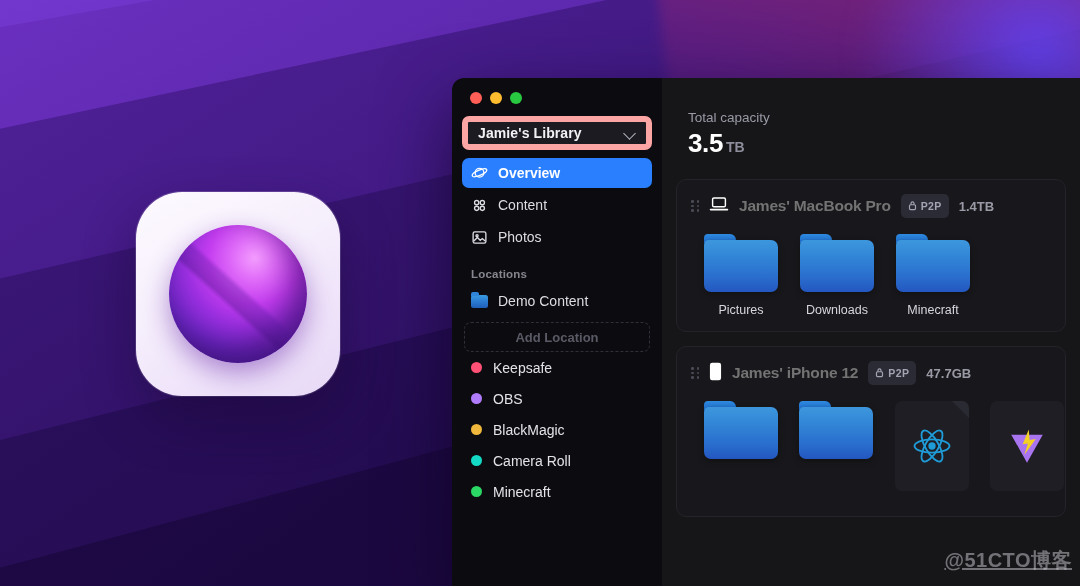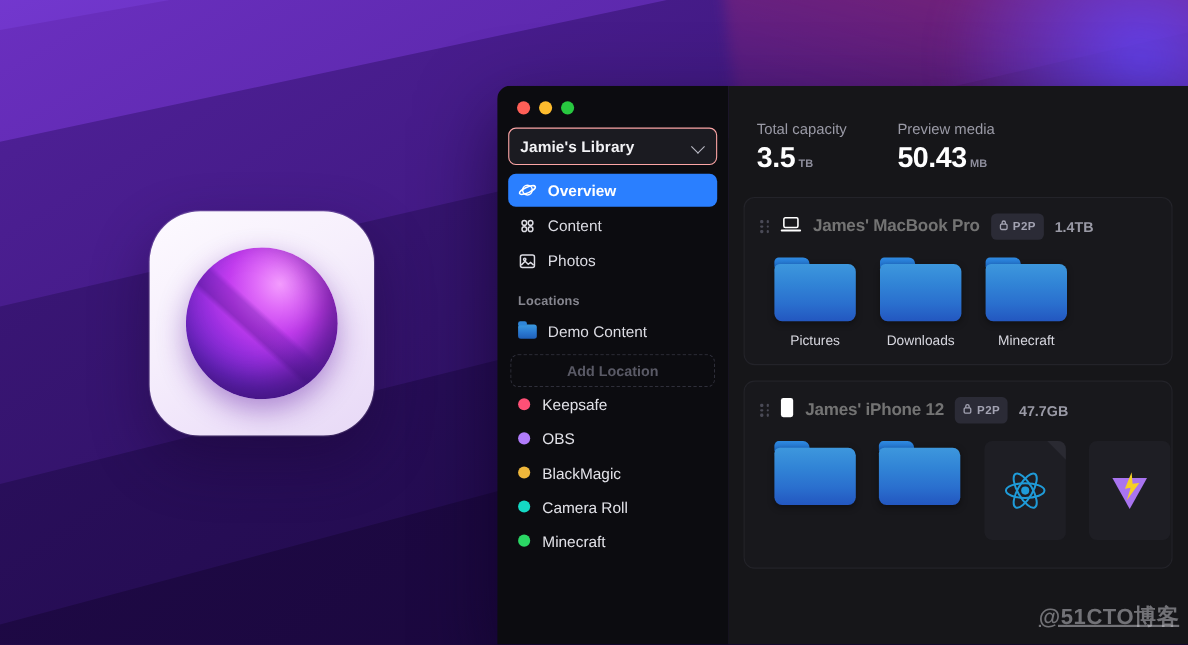--- a/index.html
+++ b/index.html
@@ -101,21 +101,21 @@
   #sidebar {
     width:210px; flex:0 0 210px; background:#0c0c10; height:100%;
     padding:0 10px; position:relative;
   }
   #traffic { display:flex; gap:8px; padding:14px 6px 10px 8px; }
   .dot { width:12px; height:12px; border-radius:50%; }
   .dot.red{background:#ff5f57;} .dot.yellow{background:#febc2e;} .dot.green{background:#28c840;}
 
   #lib-switcher {
     height:34px; margin:2px 0 8px 0; border-radius:7px;
-    background:#1b1b21; border:1px solid #fca5a5;
+    background:#1b1b21; border:6px solid #fca5a5;
     display:flex; align-items:center; justify-content:space-between;
     padding:0 10px; cursor:pointer;
   }
   #lib-switcher .name { color:#f2f2f5; font-size:14px; font-weight:600; letter-spacing:.1px; }
   .chev { width:12px; height:12px; position:relative; }
   .chev::before{
     content:""; position:absolute; left:1px; top:2px; width:8px; height:8px;
     border-right:1.8px solid #b9b9c4; border-bottom:1.8px solid #b9b9c4;
     transform:rotate(45deg);
   }
@@ -150,21 +150,21 @@
   }
   .tag-item { height:31px; display:flex; align-items:center; gap:11px; padding:0 9px; cursor:pointer; }
   .tag-dot { width:11px; height:11px; border-radius:50%; flex:0 0 11px; }
   .tag-item .lbl { font-size:14px; color:#e2e2e8; font-weight:500; }
 
   
   #main { flex:1; background:#161619; height:100%; overflow:hidden; position:relative; }
   #stats { display:flex; gap:46px; padding:32px 0 20px 26px; }
   .stat-lbl { font-size:13.5px; color:#9a9aa6; margin-bottom:3px; font-weight:400; }
   .stat-val { font-size:26px; font-weight:800; color:#fff; letter-spacing:-.4px; }
-  .stat-unit { font-size:10px; font-weight:800; color:#8e8e9c; margin-left:3px; letter-spacing:0; }
+  .stat-unit { font-size:14px; font-weight:800; color:#8e8e9c; margin-left:3px; letter-spacing:0; }
 
   #cards { padding:0 14px 0 14px; }
   .dev-card {
     background:#18181c; border:1px solid #232329; border-radius:10px;
     margin-bottom:14px; overflow:hidden;
   }
   .dev-head { display:flex; align-items:center; gap:10px; padding:14px 16px 8px 14px; }
   .grip { width:8px; height:12px; display:grid; grid-template-columns:1fr 1fr; gap:2px 3px; flex:0 0 8px; }
   .grip i { width:2.5px; height:2.5px; border-radius:50%; background:#4a4a56; display:block; }
   .dev-name { font-size:15.5px; font-weight:800; color:#737373; letter-spacing:-.2px; }
@@ -303,24 +303,20 @@
       <span class="lbl">Minecraft</span>
     </div>
   </div>
 
   <div id="main">
 
     <div id="stats">
       <div>
         <div class="stat-lbl">Total capacity</div>
         <div class="stat-val"><span>3.5</span><span class="stat-unit">TB</span></div>
-      </div>
-      <div>
-        <div class="stat-lbl">Preview media</div>
-        <div class="stat-val"><span>50.43</span><span class="stat-unit">MB</span></div>
       </div>
     </div>
 
     <div id="cards">
 
       <div class="dev-card">
         <div class="dev-head">
           <span class="grip">
               <i></i>
               <i></i>

